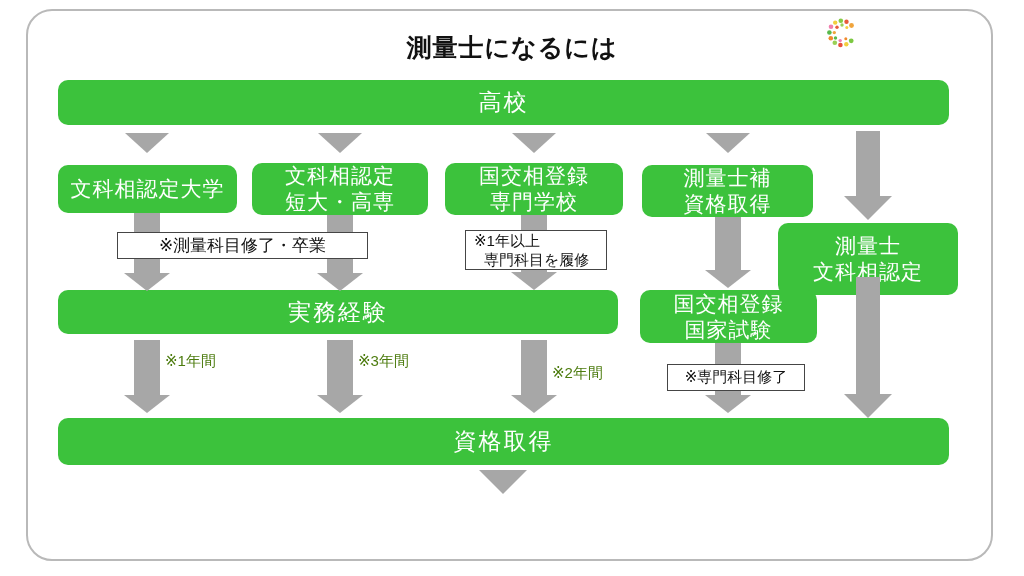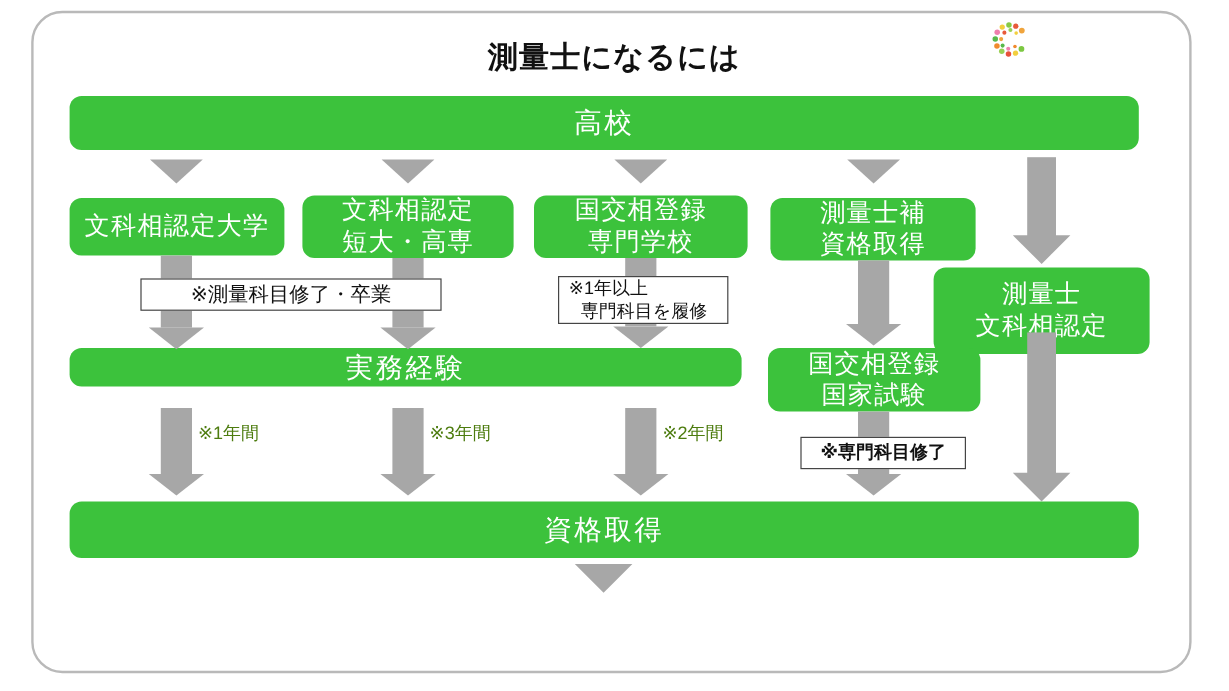--- a/index.html
+++ b/index.html
@@ -20,21 +20,21 @@
   .gbar{position:absolute;background:var(--green);border-radius:10px;color:#fff;display:flex;align-items:center;justify-content:center;font-size:23px;letter-spacing:2px;}
   .gnode{position:absolute;background:var(--green);border-radius:10px;color:#fff;display:flex;flex-direction:column;align-items:center;justify-content:center;font-size:21px;line-height:1.22;text-align:center;letter-spacing:1px;}
   .tri{position:absolute;width:0;height:0;border-left:22px solid transparent;border-right:22px solid transparent;border-top:20px solid var(--arrow);}
   .tri.small{border-left-width:23px;border-right-width:23px;border-top-width:18px;}
   .tri.big{border-left-width:24px;border-right-width:24px;border-top-width:24px;}
   .shaft{position:absolute;background:var(--arrow);z-index:1;}
   .note{position:absolute;background:#fff;border:1px solid var(--note-border);color:#111;z-index:3;display:flex;flex-direction:column;justify-content:center;}
   .note.center{align-items:center;font-size:17px;}
   .note.left{align-items:flex-start;font-size:15px;line-height:1.3;padding-left:8px;}
   .note .indent{padding-left:10px;}
-  .note.small{align-items:center;font-size:15px;font-weight:bold;}
+  .note.small{align-items:center;font-size:15px;}
   .dur-label{position:absolute;font-size:15px;color:#4d7c0f;z-index:2;white-space:nowrap;}
 </style>
 </head>
 <body>
 
 <div class="canvas">
 
   <div class="frame"></div>
 
   <div class="logo">
@@ -104,40 +104,40 @@
   <div class="tri small" style="left:705px;top:270px;z-index:1;"></div>
 
   <div class="note center" style="left:117px;top:232px;width:251px;height:27px;">
     <span>※測量科目修了・卒業</span>
   </div>
   <div class="note left" style="left:465px;top:230px;width:142px;height:40px;">
     <span>※1年以上</span>
     <span class="indent">専門科目を履修</span>
   </div>
 
-  <div class="gbar" style="left:58px;top:290px;width:560px;height:32px;">実務経験</div>
+  <div class="gbar" style="left:58px;top:290px;width:560px;height:44px;">実務経験</div>
   <div class="gnode" style="left:640px;top:290px;width:177px;height:53px;">
     <span>国交相登録</span>
     <span>国家試験</span>
   </div>
 
   <div class="shaft" style="left:856px;top:277px;width:24px;height:118px;"></div>
   <div class="tri big" style="left:844px;top:394px;"></div>
 
   <div class="shaft" style="left:134px;top:340px;width:26px;height:55px;"></div>
   <div class="tri small" style="left:124px;top:395px;"></div>
   <div class="dur-label" style="left:165px;top:352px;">※1年間</div>
 
   <div class="shaft" style="left:327px;top:340px;width:26px;height:55px;"></div>
   <div class="tri small" style="left:317px;top:395px;"></div>
   <div class="dur-label" style="left:358px;top:352px;">※3年間</div>
 
   <div class="shaft" style="left:521px;top:340px;width:26px;height:55px;"></div>
   <div class="tri small" style="left:511px;top:395px;"></div>
-  <div class="dur-label" style="left:552px;top:352px;">※2年間</div>
+  <div class="dur-label" style="left:552px;top:364px;">※2年間</div>
 
   <div class="shaft" style="left:715px;top:343px;width:26px;height:52px;"></div>
   <div class="tri small" style="left:705px;top:395px;"></div>
   <div class="note small" style="left:667px;top:364px;width:138px;height:27px;">
     <span>※専門科目修了</span>
   </div>
 
   <div class="gbar" style="left:58px;top:418px;width:891px;height:47px;">資格取得</div>
 
   <div class="tri big" style="left:479px;top:470px;"></div>

